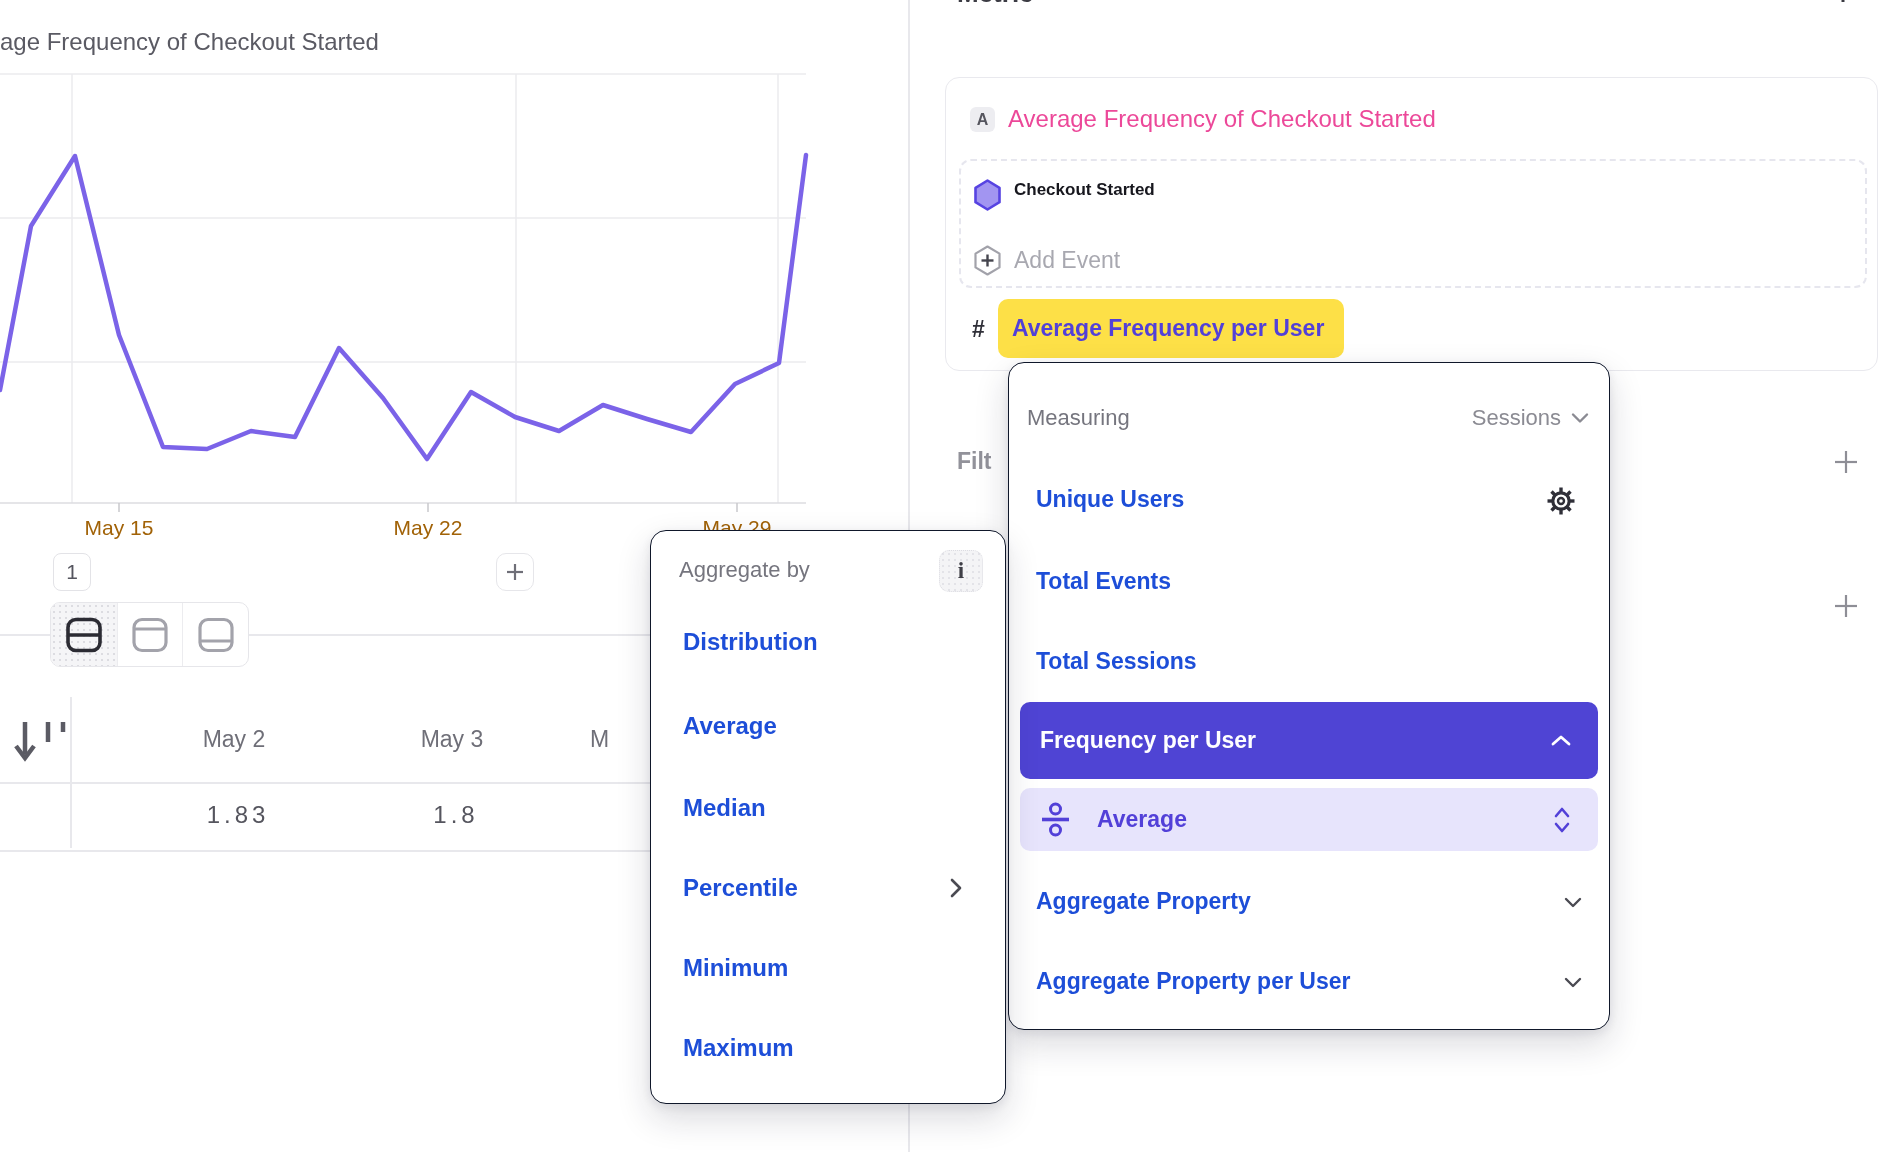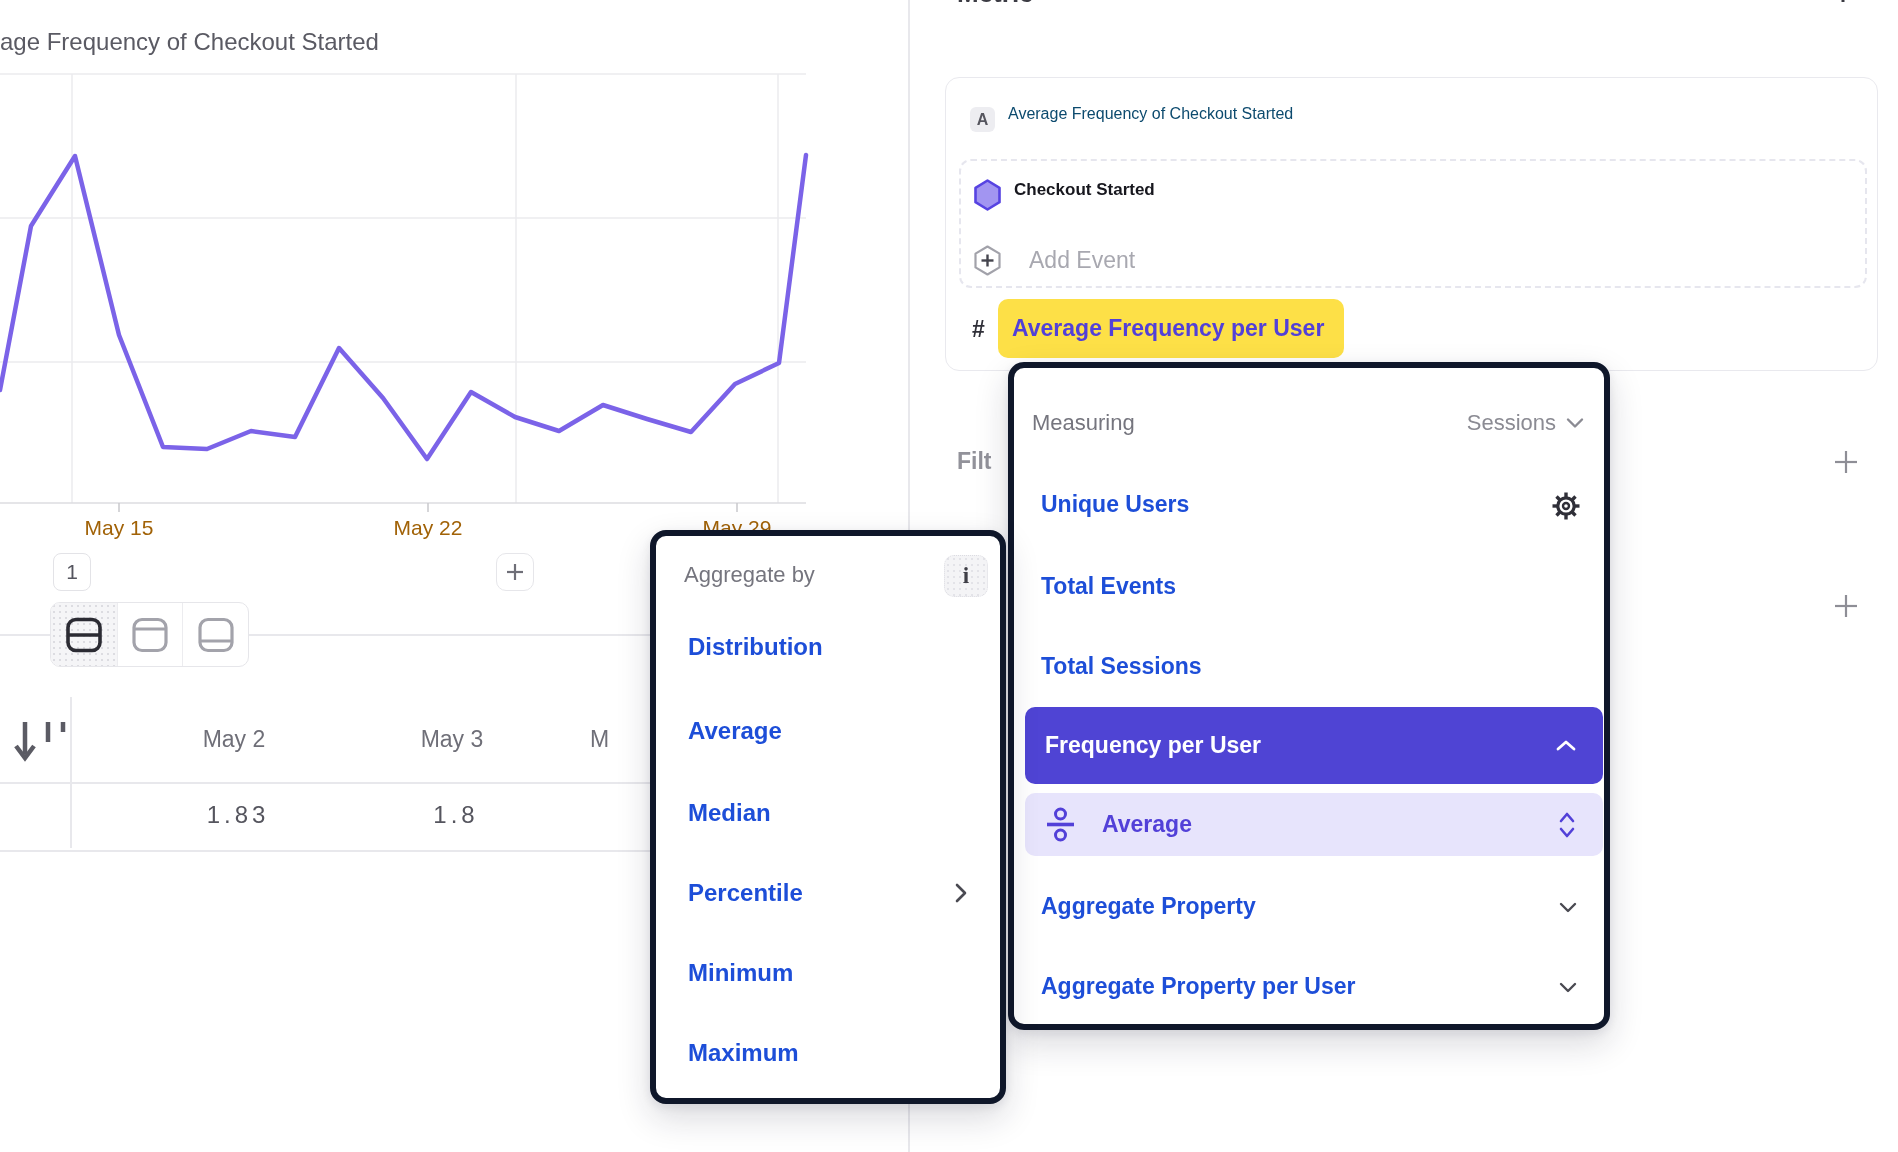--- a/index.html
+++ b/index.html
@@ -32,36 +32,36 @@
   .tbl-header-line { left:0; top:782px; width:908px; height:1.5px; background:#e8e8ec; }
   .tbl-row-line { left:0; top:850px; width:908px; height:1.5px; background:#e8e8ec; }
   .tbl-header { top:726px; font-size:23px; font-weight:500; color:#6f6f78; text-align:center; width:228px; }
   .tbl-value { top:801px; font-size:24px; color:#55555e; letter-spacing:4px; text-align:center; width:228px; }
 
   
   #metric-heading { left:957px; top:-22px; font-size:26px; font-weight:700; color:#3c3c44; }
   .metric-card { left:945px; top:77px; width:933px; height:294px; background:#fff; border:1.5px solid #e9e9ee; border-radius:14px; }
   .a-badge { left:24px; top:29px; width:25px; height:25px; background:#ededf1; border-radius:6px;
              display:flex; align-items:center; justify-content:center; font-size:16px; font-weight:600; color:#55555e; }
-  .ghost-title { left:62px; top:27px; font-size:16px; font-weight:500; color:#0c4a6e; white-space:nowrap; }
+  .ghost-title { left:62px; top:27px; font-size:24px; font-weight:500; color:#ec4899; white-space:nowrap; }
   .event-card { left:13px; top:81px; width:908px; height:129px; border:2px dashed #e6e6ee; border-radius:12px; background:#fff; }
   .event-name { left:53px; top:19px; font-size:17px; font-weight:700; color:#17171e; }
-  .add-event-label { left:68px; top:86px; font-size:23px; font-weight:500; color:#a8a8b0; }
+  .add-event-label { left:53px; top:86px; font-size:23px; font-weight:500; color:#a8a8b0; }
   .hash { left:26px; top:238px; font-size:23px; font-weight:600; color:#2f2f38; }
   .pill { left:52px; top:221px; width:346px; height:59px; background:#fde047; border-radius:10px;
           display:flex; align-items:center; padding:0 14px; gap:10px; }
   .pill-label { font-size:23px; font-weight:600; color:#5240d8; white-space:nowrap; }
   #filter-label { left:957px; top:448px; font-size:23px; font-weight:600; color:#92929a; }
   .plus-filter { width:26px; height:26px; }
   #plus-filter-1 { left:1833px; top:449px; }
   #plus-filter-2 { left:1833px; top:593px; }
   #metric-add-clipped { left:1830px; top:-22px; width:26px; height:26px; }
 
   
-  .dropdown { background:#fff; border:6px solid #0f172a; border-radius:16px;
+  .dropdown { background:#fff; border:1px solid #0f172a; border-radius:16px;
               box-shadow:0 14px 34px rgba(25,25,50,.16), 0 3px 10px rgba(25,25,50,.08);text-align:right; }
   #measuring-card { left:1008px; top:362px; width:602px; height:668px; z-index:7; }
   #aggregate-card { left:650px; top:530px; width:356px; height:574px; z-index:8; }
 
   .menu-header { font-size:22px; font-weight:500; color:#75757e; }
   .menu-item { font-size:23px; font-weight:600; color:#1d4ed8; white-space:nowrap; }
 
   #measuring-label { left:18px; top:42px; }
   #advanced-toggle { right:20px; top:42px; display:flex; align-items:center; gap:10px; color:#8b8b93; font-size:22px; font-weight:500; }
   #item-unique-users { left:27px; top:123px; }

